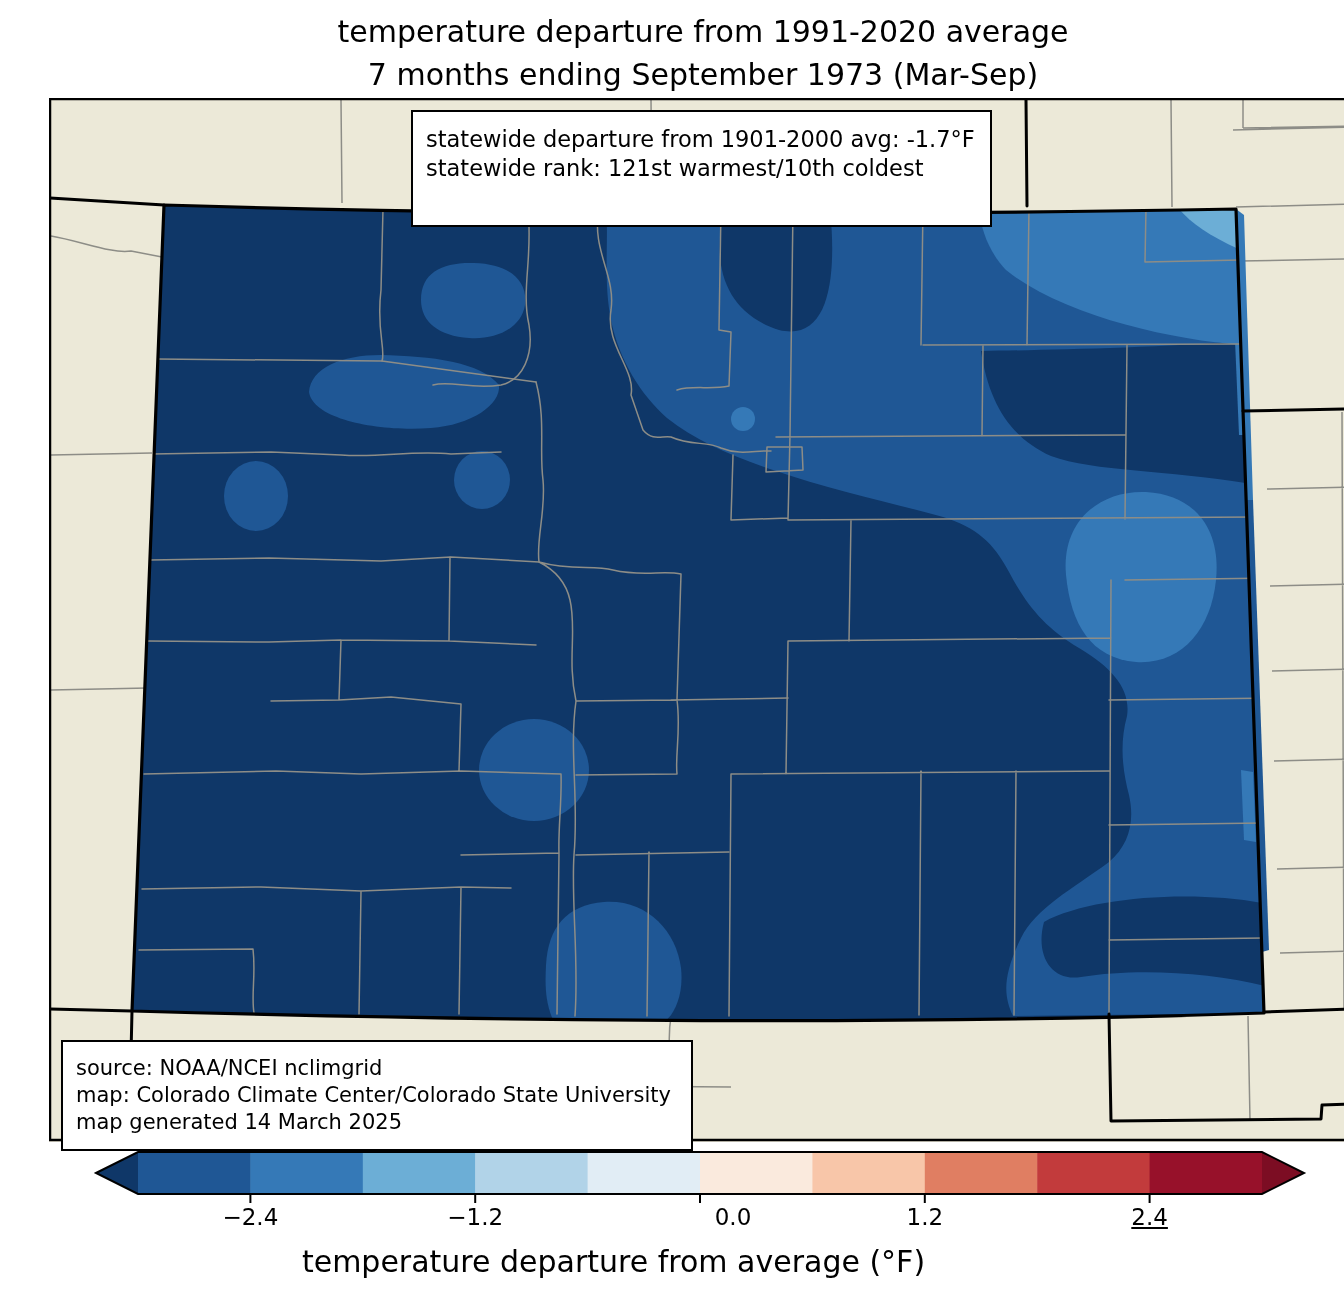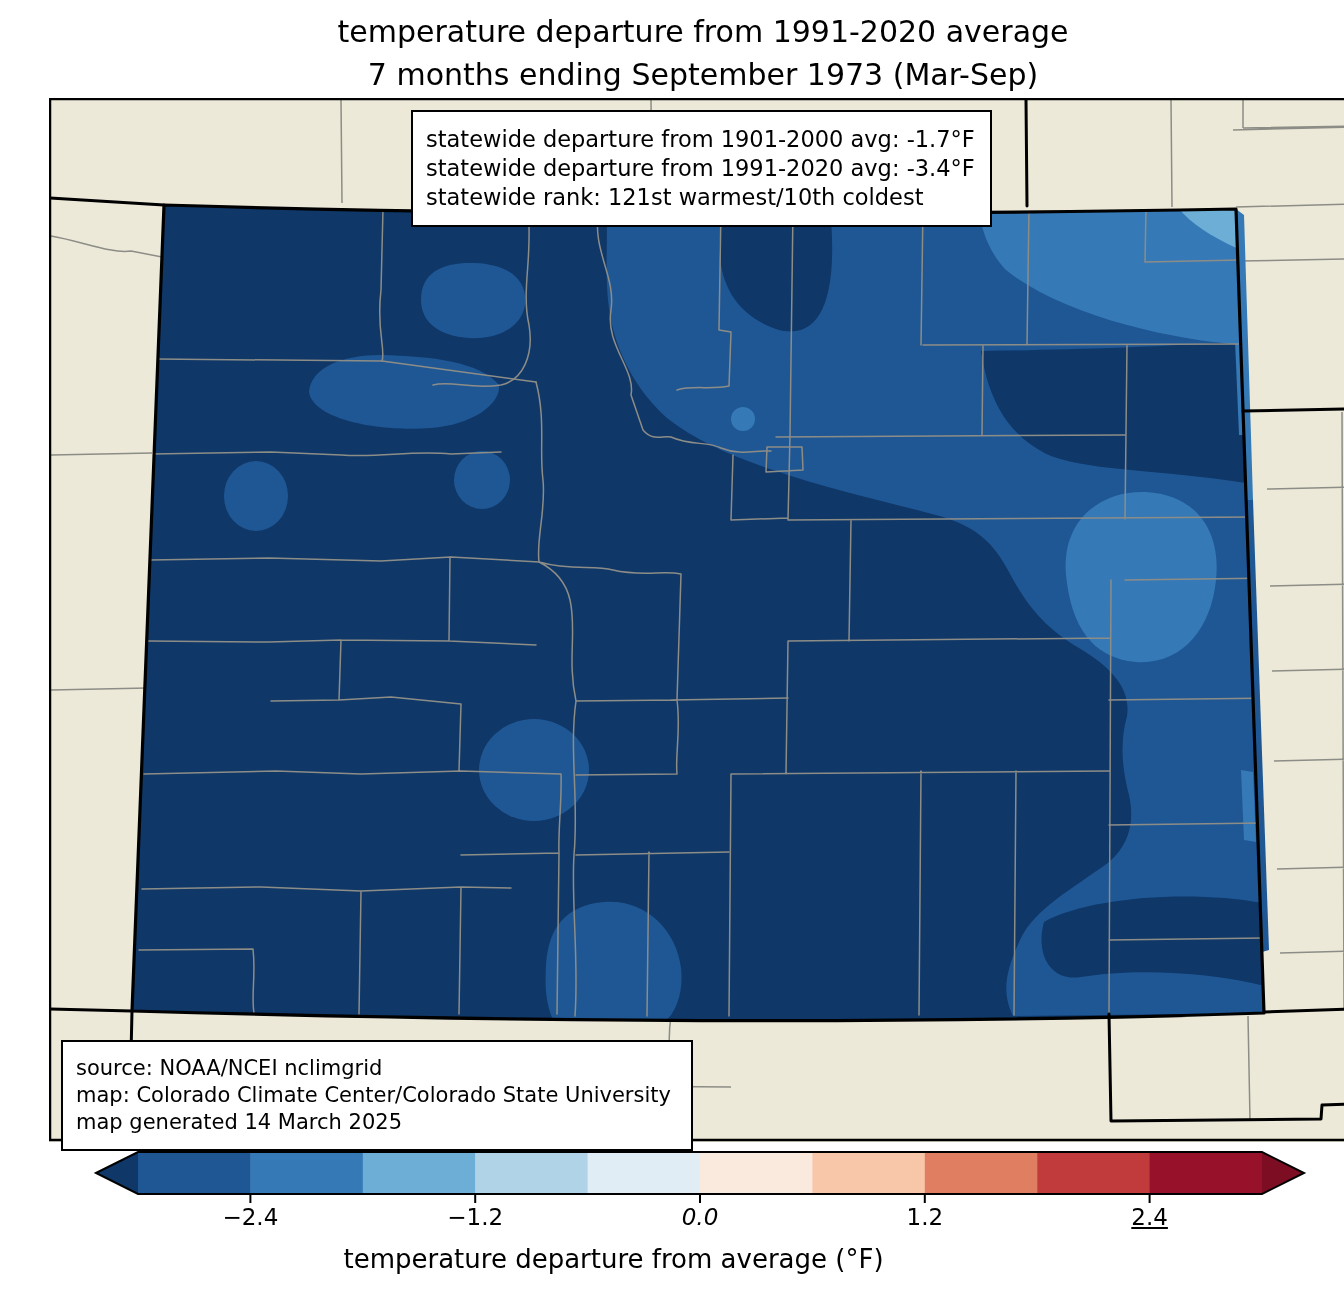--- a/index.html
+++ b/index.html
@@ -8,21 +8,21 @@
   .title{position:absolute;top:10px;left:0;width:1344px;text-align:center;
          font-size:30px;line-height:43px;color:#000;}
   .axes-svg{position:absolute;left:18px;top:98px;}
   .info-box{position:absolute;background:#ffffff;border:2.5px solid #000;
             font-size:23px;line-height:29px;padding:13px 13px;white-space:nowrap;}
   .stats-box{left:380px;top:110px;width:551px;height:87px;font-size:22.5px;}
   .source-box{left:30px;top:1040px;width:602px;height:81px;font-size:21px;line-height:27px;}
   .cb-svg{position:absolute;left:0;top:1148px;}
   .cb-ticks{position:absolute;left:0;top:1204px;width:1344px;height:36px;}
   .cb-tick-label{position:absolute;transform:translateX(-50%);font-size:23px;color:#000;}
-  .cb-label{position:absolute;left:0;top:1244px;width:1165px;text-align:center;font-size:26px;color:#000;}
+  .cb-label{position:absolute;left:0;top:1244px;width:1165px;text-align:center;font-size:30px;color:#000;}
 </style>
 </head>
 <body>
 
 <div class="figure">
 
   <div class="title">
     <div>temperature departure from 1991-2020 average</div>
     <div>7 months ending September 1973 (Mar-Sep)</div>
   </div>
@@ -139,21 +139,20 @@
       <path d="M 19,198 L 133,205 M 995,100 L 996,206 M 1212,411 L 1319,409
                M 1233,1012 L 1319,1009 M 101,1011 L 19,1009 M 101,1011 L 98,1140
                M 1078,1014 L 1080,1121 M 1080,1121 L 1290,1119 L 1291,1105 L 1319,1104"></path>
     </g>
 
     <rect x="19" y="99" width="1299" height="1041" fill="none" stroke="#000" stroke-width="2.5"></rect>
   </svg>
 
   <div class="info-box stats-box">
     <div>statewide departure from 1901-2000 avg: -1.7°F</div>
-    <div>statewide departure from 1991-2020 avg: -3.4°F</div>
     <div>statewide rank: 121st warmest/10th coldest</div>
   </div>
 
   <div class="info-box source-box">
     <div>source: NOAA/NCEI nclimgrid</div>
     <div>map: Colorado Climate Center/Colorado State University</div>
     <div>map generated 14 March 2025</div>
   </div>
 
   <svg class="cb-svg" id="cb-svg" width="1344" height="58" viewBox="0 0 1344 58">
@@ -172,19 +171,19 @@
       <polygon points="65,25 107,4 1231,4 1273,25 1231,46 107,46" fill="none" stroke="#000" stroke-width="2" stroke-linejoin="miter"></polygon>
       <line x1="219.4" y1="46" x2="219.4" y2="55" stroke="#000" stroke-width="2"></line>
       <line x1="444.2" y1="46" x2="444.2" y2="55" stroke="#000" stroke-width="2"></line>
       <line x1="669" y1="46" x2="669" y2="55" stroke="#000" stroke-width="2"></line>
       <line x1="893.8" y1="46" x2="893.8" y2="55" stroke="#000" stroke-width="2"></line>
       <line x1="1118.6" y1="46" x2="1118.6" y2="55" stroke="#000" stroke-width="2"></line>
     </svg>
   <div class="cb-ticks" id="cb-ticks">
       <div class="cb-tick-label" style="left: 219.4px;">−2.4</div>
       <div class="cb-tick-label" style="left: 444.2px;">−1.2</div>
-      <div class="cb-tick-label" style="left: 669px; font-style: italic;">0.0</div>
+      <div class="cb-tick-label" style="left: 702px;">0.0</div>
       <div class="cb-tick-label" style="left: 893.8px;">1.2</div>
       <div class="cb-tick-label" style="left: 1118.6px; text-decoration: underline;">2.4</div>
     </div>
   <div class="cb-label">temperature departure from average (°F)</div>
 
 </div>
 
 </body></html>

